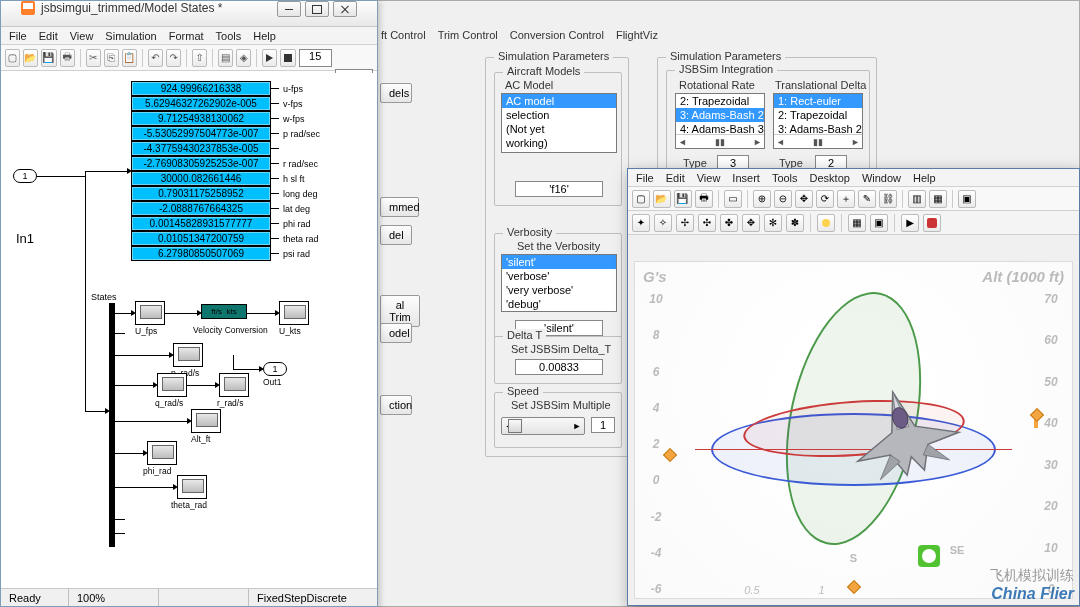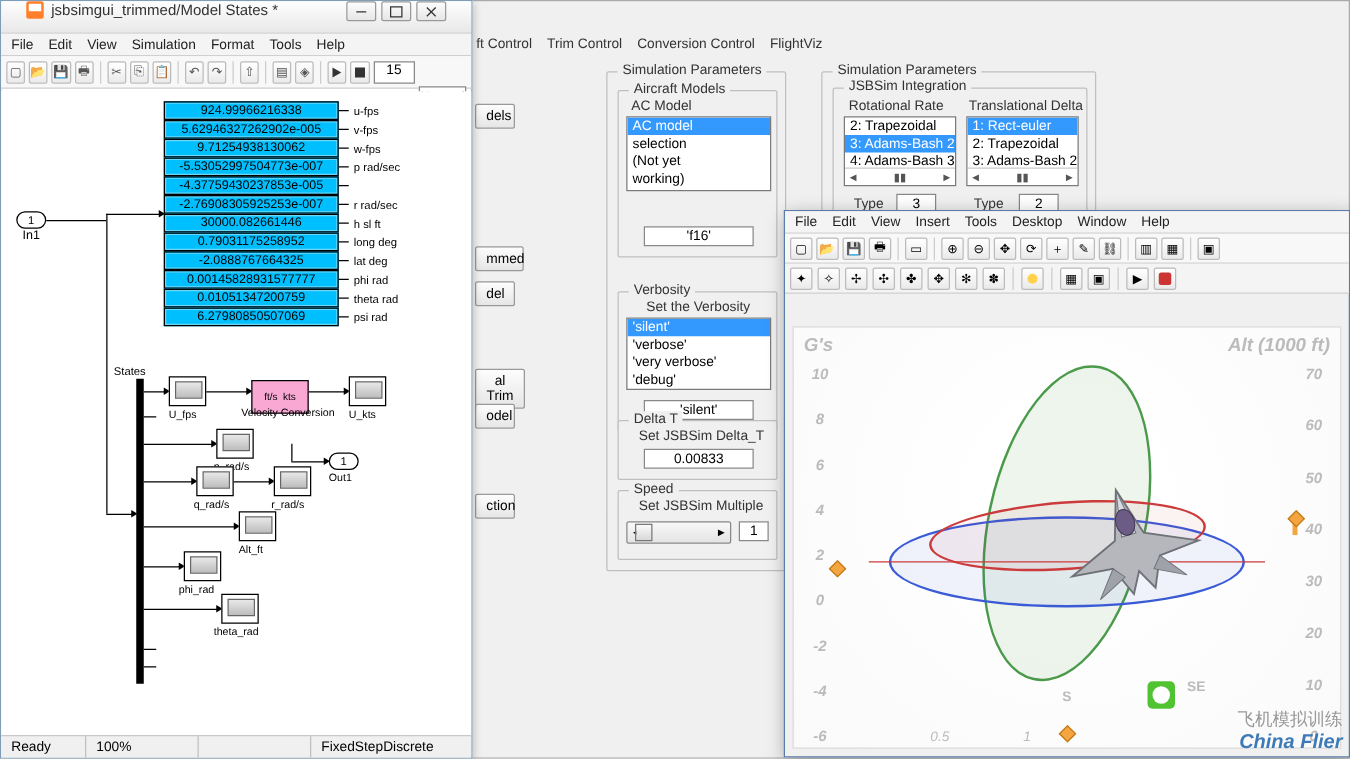--- a/index.html
+++ b/index.html
@@ -64,31 +64,31 @@
 
 .dispstack { position:absolute; left:130px; top:8px; }
 .dispitem { display:flex; align-items:center; height:15px; }
 .disp { width:140px; height:15px; background:#00bfff; border:1px solid #000; box-shadow:inset 0 0 0 1px #6ed6f5; color:#000; font-size:10px; text-align:center; line-height:13px; white-space:nowrap; overflow:hidden;}
 .displine { width:8px; height:1px; background:#000; }
 .displbl { font-size:9px; color:#000; margin-left:4px;}
 
 
 .inport { position:absolute; left:12px; top:96px; }
 .inport .bub { width:24px; height:14px; border:1px solid #000; border-radius:7px; text-align:center; font-size:9px; line-height:12px; background:#fff;}
-.inport .lbl { font-size:10px; text-align:center;}
+.inport .lbl { font-size:13px; text-align:center;margin-top:48px;}
 
 
 .demux { position:absolute; left:108px; top:230px; width:6px; height:244px; background:#000;}
 .dmlegend { position:absolute; left:90px; top:219px; font-size:9px;}
 
 
 .scope { position:absolute; width:30px; height:24px; border:1px solid #000; background:#fff; }
 .scope::after{content:"";position:absolute;left:4px;top:3px;width:20px;height:12px;background:linear-gradient(#e8e8e8,#bdbdbd);border:1px solid #666;}
 .scopelbl { position:absolute; font-size:8.5px; white-space:nowrap;}
-.convblk { position:absolute; width:46px; height:27px; border:1px solid #000; background:#f9a8d4; font-size:8px; display:flex; align-items:center; justify-content:center;}
+.convblk { position:absolute; width:46px; height:15px; border:1px solid #000; background:#0f766e; font-size:8px; display:flex; align-items:center; justify-content:center;}
 .convlbl { position:absolute; font-size:8.5px; white-space:nowrap; }
 .outportblk { position:absolute; width:24px; height:14px; border:1px solid #000; border-radius:7px; font-size:9px; text-align:center; line-height:12px; background:#fff;}
 .wire { position:absolute; background:#000; }
 .arrowR { position:absolute; width:0;height:0;border-top:3px solid transparent;border-bottom:3px solid transparent;border-left:5px solid #000;}
 
 
 .figwin { position:absolute; left:627px; top:168px; width:453px; height:438px; background:#f0f0f0; border:1px solid #5a7ca8; box-shadow:2px 4px 14px rgba(0,0,0,0.35);}
 .figwin .titlebar { height:24px; background:linear-gradient(#ebf3fb,#cfe2f3); border-bottom:1px solid #9fb8d4; display:flex; align-items:center; padding:0 6px; gap:5px;}
 .figwin .titlebar .ficon{width:14px;height:14px;background:#f79b2e;border-radius:2px;position:relative;}
 .figwin .titlebar .ficon::after{content:"";position:absolute;left:2px;top:2px;width:10px;height:4px;background:#fff;}

